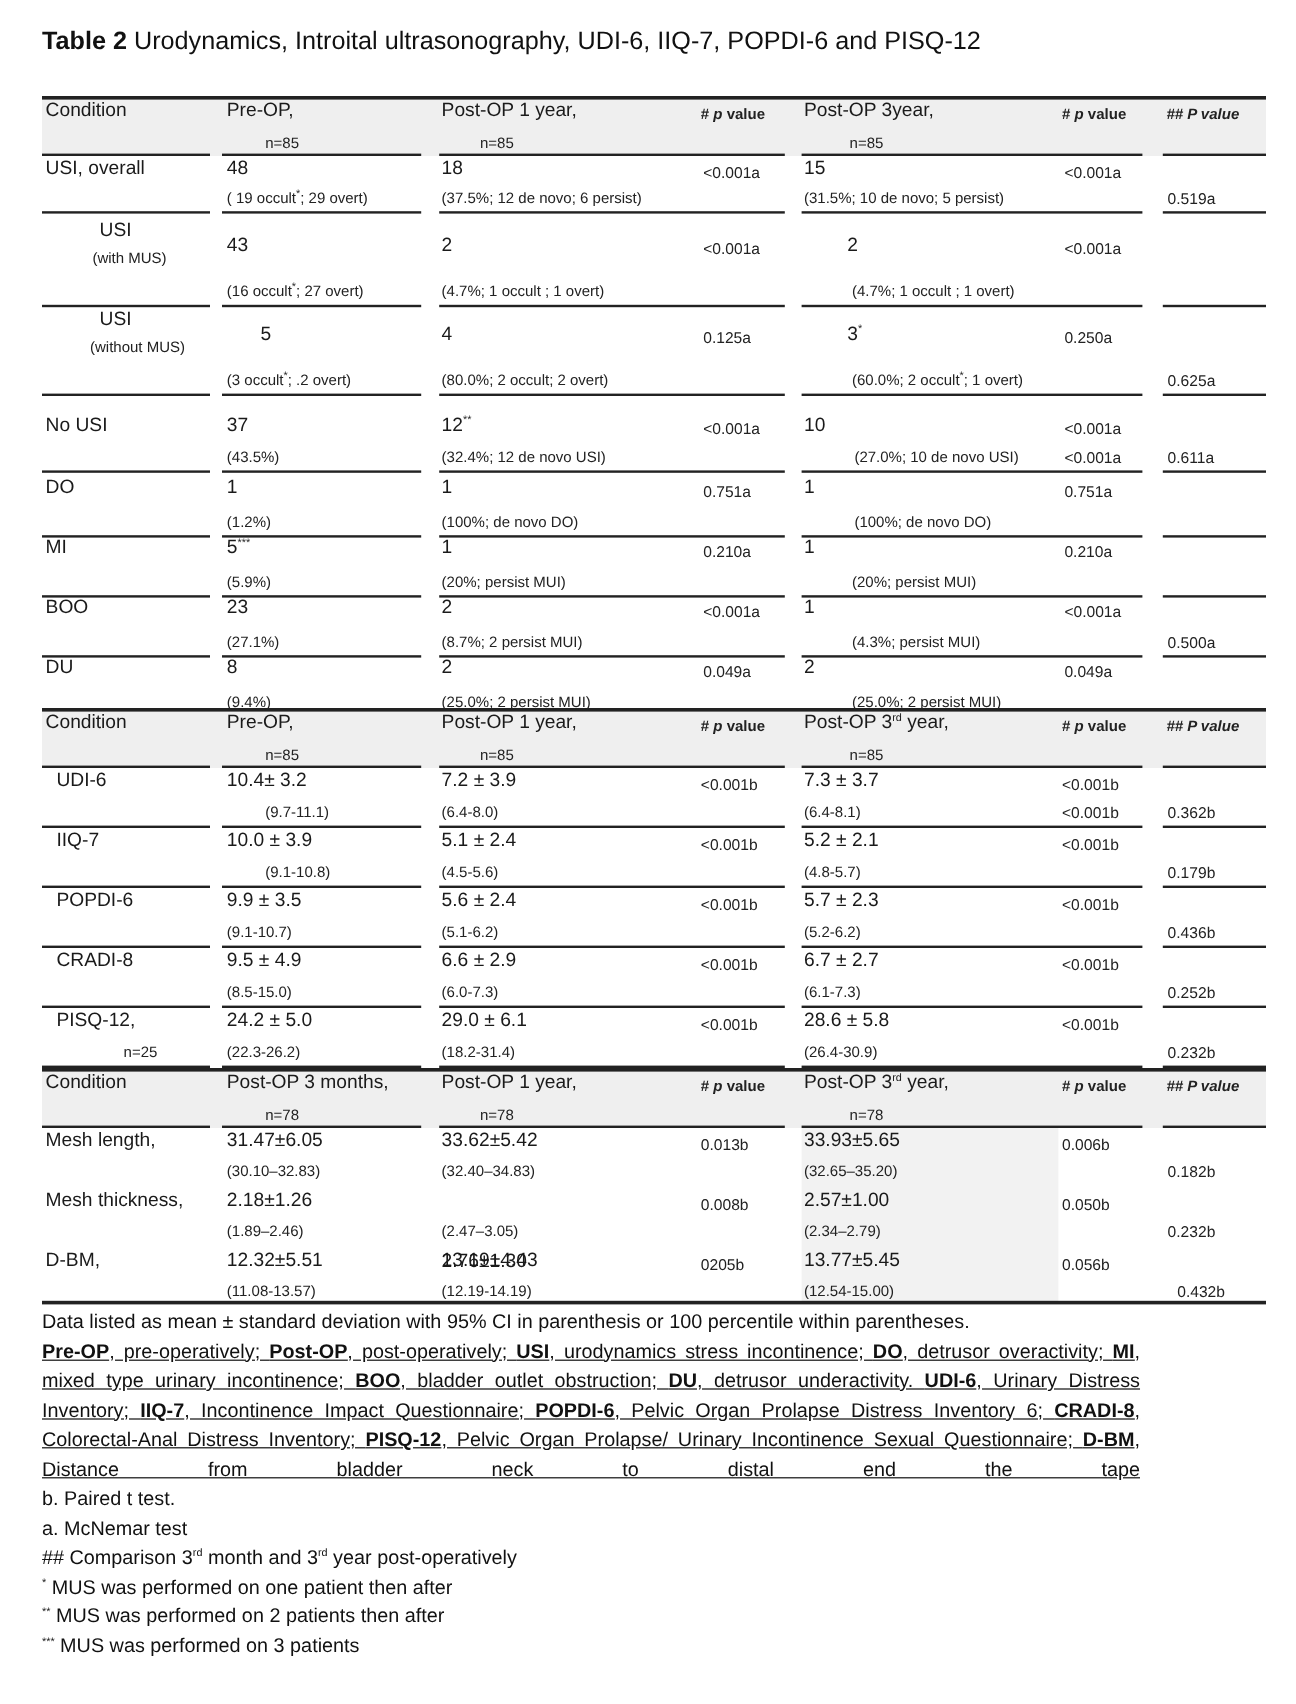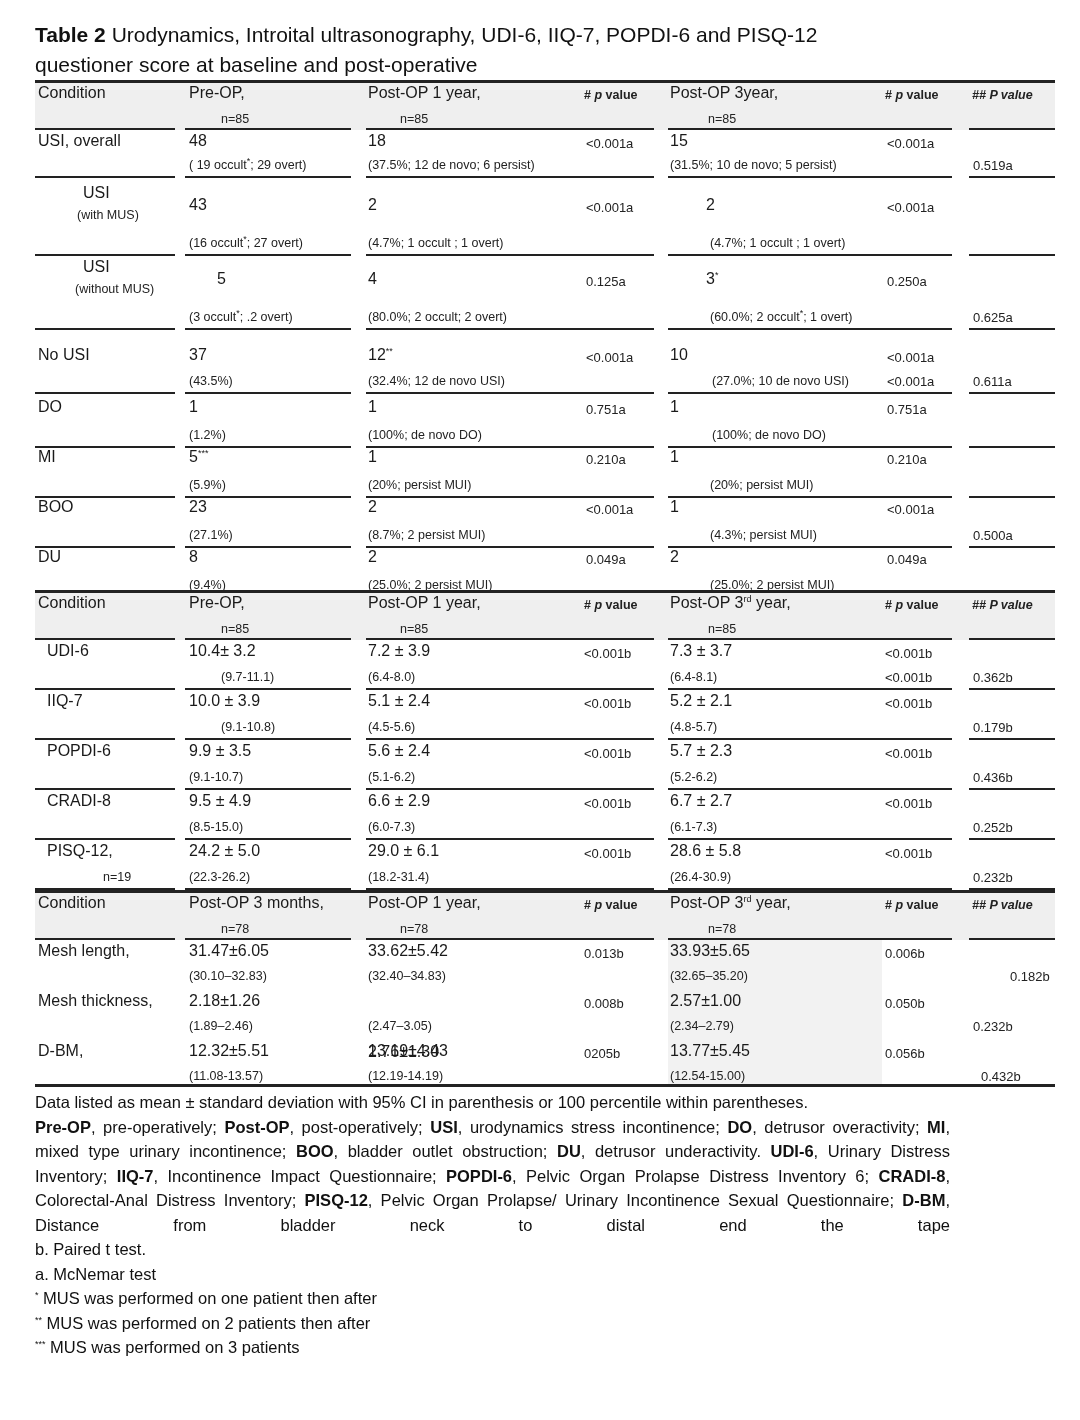--- a/index.html
+++ b/index.html
@@ -14,29 +14,28 @@
   .big { font-size:16px; }
   .sm { font-size:12.5px; color:#222; }
   .hp { font-size:12.5px; font-weight:bold; color:#222; }
   .hp i { font-style:italic; }
   .pv { font-size:13px; color:#222; }
   .rule { position:absolute; height:2px; background:#222; }
   .sup { font-size:9px; vertical-align:super; line-height:0; }
   .shade { position:absolute; background:#f2f2f2; }
   .notes { position:absolute; left:35px; top:1090px; width:915px; font-size:16.5px; line-height:24.5px; color:#111; }
   .notes p { margin:0; }
-  .notes .j { text-align:justify; text-align-last:justify; }
+  .notes .j { text-align:justify; text-align-last:justify;text-decoration:underline; }
   .notes b { font-weight:bold; }
 </style>
 </head>
 <body>
 
 <div class="title">
   <b>Table 2</b><span> Urodynamics, Introital ultrasonography, UDI-6, IIQ-7, POPDI-6 and PISQ-12</span><br>
-  <span>questioner score at baseline and post-operative</span>
 </div>
 
 <div class="tbl" id="tbl">
     <div class="shade" style="left: 633px; top: 860px; width: 214px; height: 146px;"></div>
     <div class="hdr" style="top: 2px;"></div>
     <div class="topline" style="top: 0px;"></div>
     <div class="cell big" style="left: 3px; top: 4px;">Condition</div>
     <div class="cell big" style="left: 154px; top: 4px;">Pre-OP,</div>
     <div class="cell sm" style="left: 186px; top: 32px;">n=85</div>
     <div class="cell big" style="left: 333px; top: 4px;">Post-OP 1 year,</div>
@@ -237,21 +236,21 @@
     <div class="cell big" style="left: 635px; top: 712px;">6.7 ± 2.7</div>
     <div class="cell sm" style="left: 635px; top: 740px;">(6.1-7.3)</div>
     <div class="cell pv" style="left: 850px; top: 716px;">&lt;0.001b</div>
     <div class="cell pv" style="left: 938px; top: 740px;">0.252b</div>
     <div class="rule" style="left: 0px; width: 140px; top: 758px;"></div>
     <div class="rule" style="left: 150px; width: 166px; top: 758px;"></div>
     <div class="rule" style="left: 331px; width: 288px; top: 758px;"></div>
     <div class="rule" style="left: 633px; width: 284px; top: 758px;"></div>
     <div class="rule" style="left: 934px; width: 86px; top: 758px;"></div>
     <div class="cell big" style="left: 12px; top: 762px;">PISQ-12,</div>
-    <div class="cell sm" style="left: 68px; top: 790px;">n=19</div>
+    <div class="cell sm" style="left: 68px; top: 790px;">n=25</div>
     <div class="cell big" style="left: 154px; top: 762px; text-align: right;">24.2 ± 5.0</div>
     <div class="cell sm" style="left: 154px; top: 790px;">(22.3-26.2)</div>
     <div class="cell big" style="left: 333px; top: 762px;">29.0 ± 6.1</div>
     <div class="cell sm" style="left: 333px; top: 790px;">(18.2-31.4)</div>
     <div class="cell pv" style="left: 549px; top: 766px;">&lt;0.001b</div>
     <div class="cell big" style="left: 635px; top: 762px;">28.6 ± 5.8</div>
     <div class="cell sm" style="left: 635px; top: 790px;">(26.4-30.9)</div>
     <div class="cell pv" style="left: 850px; top: 766px;">&lt;0.001b</div>
     <div class="cell pv" style="left: 938px; top: 790px;">0.232b</div>
     <div class="rule" style="left: 0px; width: 140px; top: 808px;"></div>
@@ -278,21 +277,21 @@
     <div class="rule" style="left: 934px; width: 86px; top: 858px;"></div>
     <div class="cell big" style="left: 3px; top: 862px;">Mesh length,</div>
     <div class="cell big" style="left: 154px; top: 862px;">31.47±6.05</div>
     <div class="cell sm" style="left: 154px; top: 889px;">(30.10–32.83)</div>
     <div class="cell big" style="left: 333px; top: 862px;">33.62±5.42</div>
     <div class="cell sm" style="left: 333px; top: 889px;">(32.40–34.83)</div>
     <div class="cell pv" style="left: 549px; top: 866px;">0.013b</div>
     <div class="cell big" style="left: 635px; top: 862px;">33.93±5.65</div>
     <div class="cell sm" style="left: 635px; top: 889px;">(32.65–35.20)</div>
     <div class="cell pv" style="left: 850px; top: 866px;">0.006b</div>
-    <div class="cell pv" style="left: 938px; top: 889px; margin-left: 37px;">0.182b</div>
+    <div class="cell pv" style="left: 938px; top: 889px;">0.182b</div>
     <div class="cell big" style="left: 3px; top: 912px;">Mesh thickness,</div>
     <div class="cell big" style="left: 154px; top: 912px;">2.18±1.26</div>
     <div class="cell sm" style="left: 154px; top: 939px;">(1.89–2.46)</div>
     <div class="cell big" style="left: 333px; top: 963px;">2.76±1.30</div>
     <div class="cell sm" style="left: 333px; top: 939px;">(2.47–3.05)</div>
     <div class="cell pv" style="left: 549px; top: 916px;">0.008b</div>
     <div class="cell big" style="left: 635px; top: 912px;">2.57±1.00</div>
     <div class="cell sm" style="left: 635px; top: 939px;">(2.34–2.79)</div>
     <div class="cell pv" style="left: 850px; top: 916px;">0.050b</div>
     <div class="cell pv" style="left: 938px; top: 939px;">0.232b</div>
@@ -307,16 +306,17 @@
     <div class="cell pv" style="left: 850px; top: 966px;">0.056b</div>
     <div class="cell pv" style="left: 946px; top: 989px;">0.432b</div>
     <div class="topline" style="top: 1004px;"></div>
   </div>
 
 <div class="notes">
   <p>Data listed as mean ± standard deviation with 95% CI in parenthesis or 100 percentile within parentheses.</p>
   <p class="j" id="abbrev"><b>Pre-OP</b><span>, pre-operatively; </span><b>Post-OP</b><span>, post-operatively; </span><b>USI</b><span>, urodynamics stress incontinence; </span><b>DO</b><span>, detrusor overactivity; </span><b>MI</b><span>, mixed type urinary incontinence; </span><b>BOO</b><span>, bladder outlet obstruction; </span><b>DU</b><span>, detrusor underactivity. </span><b>UDI-6</b><span>, Urinary Distress Inventory; </span><b>IIQ-7</b><span>, Incontinence Impact Questionnaire; </span><b>POPDI-6</b><span>, Pelvic Organ Prolapse Distress Inventory 6; </span><b>CRADI-8</b><span>, Colorectal-Anal Distress Inventory; </span><b>PISQ-12</b><span>, Pelvic Organ Prolapse/ Urinary Incontinence Sexual Questionnaire; </span><b>D-BM</b><span>, Distance from bladder neck to distal end the tape</span></p>
   <p>b. Paired t test.</p>
   <p>a. McNemar test</p>
+  <p><span>## Comparison 3</span><span class="sup">rd</span><span> month and 3</span><span class="sup">rd</span><span> year post-operatively</span></p>
   <p><span class="sup">*</span><span> MUS was performed on one patient then after</span></p>
   <p><span class="sup">**</span><span> MUS was performed on 2 patients then after</span></p>
   <p><span class="sup">***</span><span> MUS was performed on 3 patients</span></p>
 </div>
 
 </body></html>

